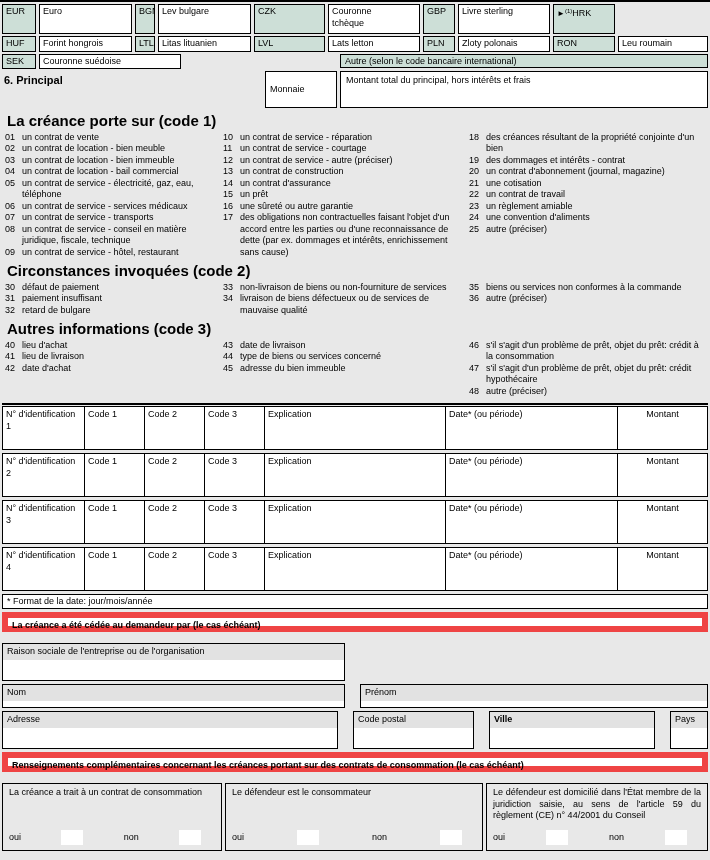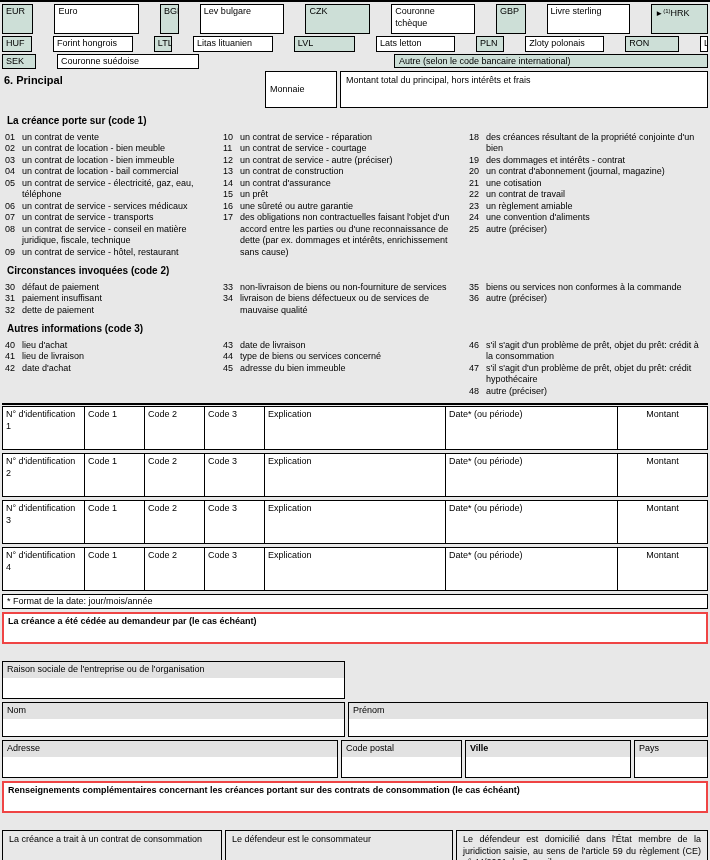--- a/index.html
+++ b/index.html
@@ -4,21 +4,21 @@
 <style>
   * { margin:0; padding:0; box-sizing:border-box; }
   body { background:#b0b0b0; }
   .page {
     position:relative; width:710px; height:860px; margin:0 auto;
     background:#e8e8e8; border-top:2px solid #000;
     padding:2px 2px 0 2px; overflow:hidden;
     font-family:"Liberation Sans", sans-serif; font-size:9px; line-height:11.5px; color:#000;
   }
   
-  .cur-row { display:flex; gap:21px; margin-bottom:2px; }
+  .cur-row { display:flex; gap:3px; margin-bottom:2px; }
   .cell { border:1px solid #000; background:#fff; padding:1px 3px; overflow:hidden; }
   .code { background:#cddfd7; }
   .r1 .cell { height:30px; }
   .r2 .cell { height:16px; }
   .r3 { height:15px; }
   .r3 .cell { height:15px; }
   .cw1{width:34px} .cw2{width:93px} .cw3{width:20px} .cw4{width:93px}
   .cw5{width:71px} .cw6{width:92px} .cw7{width:32px} .cw8{width:92px}
   .cw9{width:62px} .cw10{flex:1}
   .wrapnarrow{ display:block; width:58px; }
@@ -27,47 +27,47 @@
   .autre{ flex:1; background:#cddfd7; border:1px solid #000; padding:1px 4px; height:14px; }
   .sup{ font-size:6px; vertical-align:3px; }
   .amark{ font-size:8px; }
   
   .principal-row{ display:flex; gap:3px; height:37px; margin-bottom:2px; }
   .principal-title{ width:260px; font-weight:bold; font-size:11px; padding:4px 2px; }
   .monnaie{ width:72px; border:1px solid #000; background:#fff; display:flex; align-items:center; padding-left:4px; }
   .montant{ flex:1; border:1px solid #000; background:#fff; padding:3px 5px; }
   
   .sec{ padding:0 3px; }
-  .sec-title{ font-weight:bold; font-size:10px; margin:7px 0 5px 2px; }
+  .sec-title{ font-weight:bold; font-size:15px; margin:7px 0 5px 2px; }
   .cols{ display:flex; }
   .c1{ width:218px; } .c2{ width:246px; } .c3{ flex:1; }
   .ci{ display:flex; }
   .cn{ width:17px; flex:none; }
   .ct{ flex:1; padding-right:2px; }
   
   .idt{ margin-top:6px; border-top:2px solid #000; padding-top:1px; }
   .idrow{ display:flex; height:44px; border:1px solid #000; background:#fff; margin-bottom:3px; }
   .idc{ border-right:1px solid #000; padding:2px 3px; overflow:hidden; }
   .idc:last-child{ border-right:none; flex:1;text-align:center; }
   .k-id{width:82px} .k-c{width:60px} .k-e{width:181px} .k-d{width:172px}
   
   .note-row{ border:1px solid #000; background:#fff; padding:1px 4px; height:15px; margin-bottom:3px; }
-  .bar{ border:2px solid #ef4444; background:#fff; font-weight:bold; padding:2px 4px; height:32px; margin-bottom:17px; }
-  .frow{ display:flex; gap:3px; margin-bottom:3px; }
+  .bar{ border:6px solid #ef4444; background:#fff; font-weight:bold; padding:2px 4px; height:20px; margin-bottom:11px; }
+  .frow{ display:flex; gap:15px; margin-bottom:3px; }
   .fcell{ border:1px solid #000; background:#fff; display:flex; flex-direction:column; }
   .flabel{ background:#e2e2e2; padding:2px 4px; }
   .fspace{ flex:1; }
-  .h38{ height:38px; } .h35{ height:35px; }
+  .h38{ height:38px; } .h35{ height:24px; }
   .fw-raison{ width:343px; } .fw-flex{ flex:1; }
   .fw-adresse{ width:336px; } .fw-cp{ width:121px; } .fw-ville{ width:166px;font-weight:bold; }
   
   .consumer{ display:flex; gap:3px; height:68px; }
   .ccell{ border:1px solid #000; background:#e8e8e8; display:flex; flex-direction:column; padding:3px 6px; }
   .q3{ text-align:justify; }
-  .ccw1{ width:220px; } .ccw2{ width:228px; } .ccw3{ flex:1; }
+  .ccw1{ width:220px; } .ccw2{ width:258px; } .ccw3{ flex:1; }
   .yn{ margin-top:auto; display:flex; justify-content:space-between; align-items:center; padding-right:14px; padding-bottom:2px; }
   .box{ width:22px; height:15px; background:#fff; }
 </style>
 </head>
 <body>
 
 <div class="page">
 
   <div class="cur-row r1">
     <div class="cell code cw1"><span>EUR</span></div>
@@ -254,21 +254,21 @@
     <span class="ct">défaut de paiement</span>
   </div>
 
   <div class="ci">
     <span class="cn">31</span>
     <span class="ct">paiement insuffisant</span>
   </div>
 
   <div class="ci">
     <span class="cn">32</span>
-    <span class="ct">dette de paiement</span>
+    <span class="ct">retard de bulgare</span>
   </div>
 </div>
       <div class="c2">
   <div class="ci">
     <span class="cn">33</span>
     <span class="ct">non-livraison de biens ou non-fourniture de services</span>
   </div>
 
   <div class="ci">
     <span class="cn">34</span>

